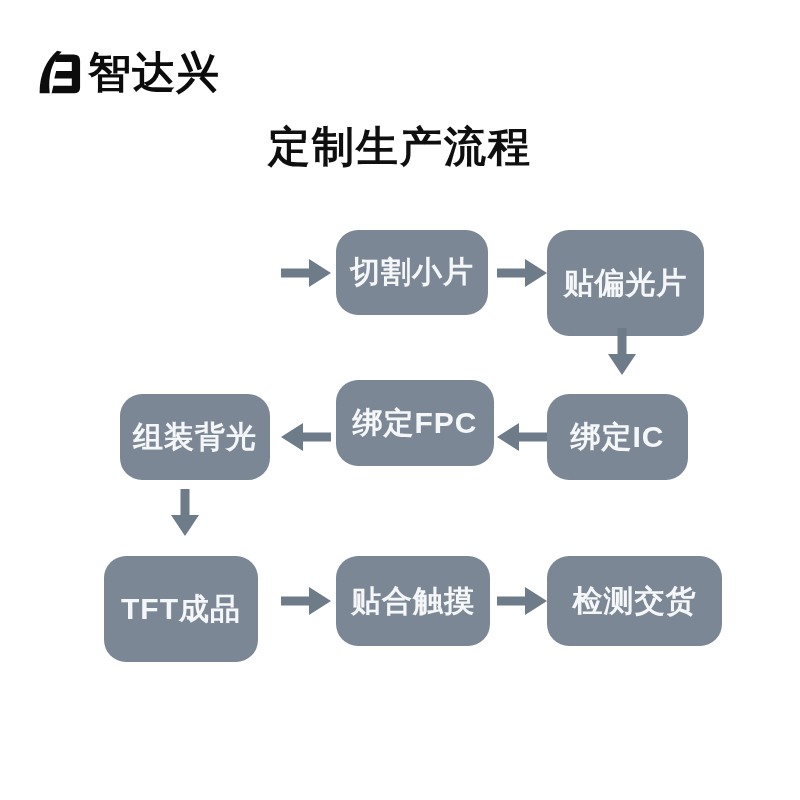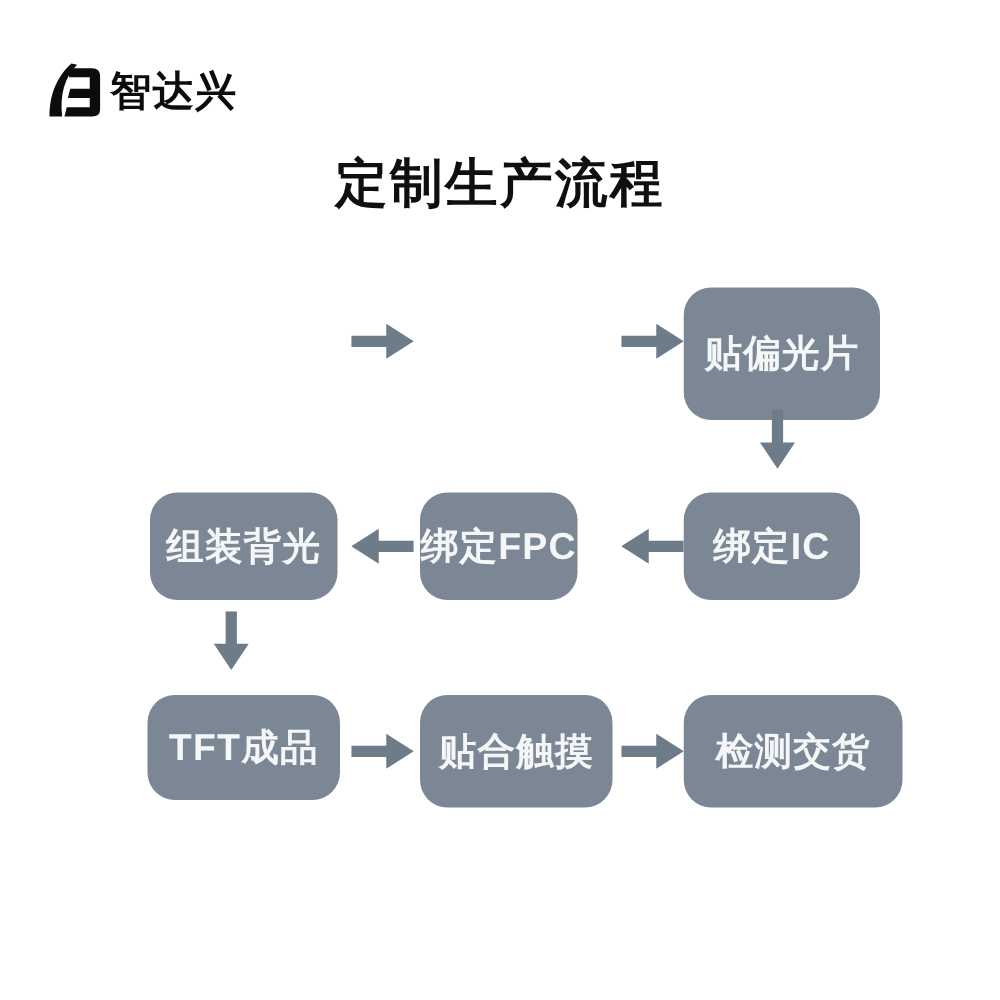--- a/index.html
+++ b/index.html
@@ -18,21 +18,21 @@
     width:800px; height:800px;
     background:var(--background);
     overflow:hidden;
   }
   .brand{
     position:absolute; left:35px; top:48px;
     display:flex; align-items:center; gap:7px;
   }
   .brand-icon{ display:block; }
   .brand-text{
-    font-size:33px; font-weight:800; color:var(--logo-text);
+    font-size:43px; font-weight:800; color:var(--logo-text);
     letter-spacing:1px; line-height:1;
   }
   .page-title{
     position:absolute; left:0; right:0; top:122px;
     text-align:center;
     font-size:42px; font-weight:700; color:var(--heading-text);
     letter-spacing:2px; line-height:1.2;
   }
   .flow{ position:absolute; inset:0; }
   .box{
@@ -45,23 +45,23 @@
     white-space:nowrap;
   }
   .arrow{ position:absolute; display:block; }
   .arrow polygon{ fill:var(--arrow); }
 
   
   .b-r1c1{ left:120px; top:230px; width:150px; height:85px; }
   .b-r1c2{ left:336px; top:230px; width:152px; height:85px; }
   .b-r1c3{ left:547px; top:230px; width:157px; height:106px; }
   .b-r2c1{ left:120px; top:394px; width:150px; height:86px; }
-  .b-r2c2{ left:336px; top:394px; width:126px; height:86px; }
+  .b-r2c2{ left:336px; top:380px; width:158px; height:86px; }
   .b-r2c3{ left:547px; top:394px; width:141px; height:86px; }
-  .b-r3c1{ left:118px; top:556px; width:154px; height:84px; }
+  .b-r3c1{ left:104px; top:556px; width:154px; height:106px; }
   .b-r3c2{ left:336px; top:556px; width:154px; height:90px; }
   .b-r3c3{ left:547px; top:556px; width:175px; height:90px;text-align:right; }
 
   .a-r1g1{ left:281px; top:259px; }
   .a-r1g2{ left:497px; top:259px; }
   .a-r2g1{ left:281px; top:423px; }
   .a-r2g2{ left:497px; top:423px; }
   .a-r3g1{ left:281px; top:587px; }
   .a-r3g2{ left:497px; top:587px; }
   .a-v1{ left:608px; top:328px; }
@@ -82,20 +82,23 @@
     <span class="brand-text">智达兴</span>
   </div>
 
   <h1 class="page-title">定制生产流程</h1>
 
   <div class="flow">
 
     <svg class="arrow a-r1g1" width="50" height="28" viewBox="0 0 50 28">
       <polygon points="0,9.5 28,9.5 28,0 50,14 28,28 28,18.5 0,18.5"></polygon>
     </svg>
+    <div class="box b-r1c2">
+      <span>切割小片</span>
+    </div>
     <svg class="arrow a-r1g2" width="50" height="28" viewBox="0 0 50 28">
       <polygon points="0,9.5 28,9.5 28,0 50,14 28,28 28,18.5 0,18.5"></polygon>
     </svg>
     <div class="box b-r1c3">
       <span>贴偏光片</span>
     </div>
 
     <svg class="arrow a-v1" width="28" height="47" viewBox="0 0 28 47">
       <polygon points="9.5,0 18.5,0 18.5,26 28,26 14,47 0,26 9.5,26"></polygon>
     </svg>

